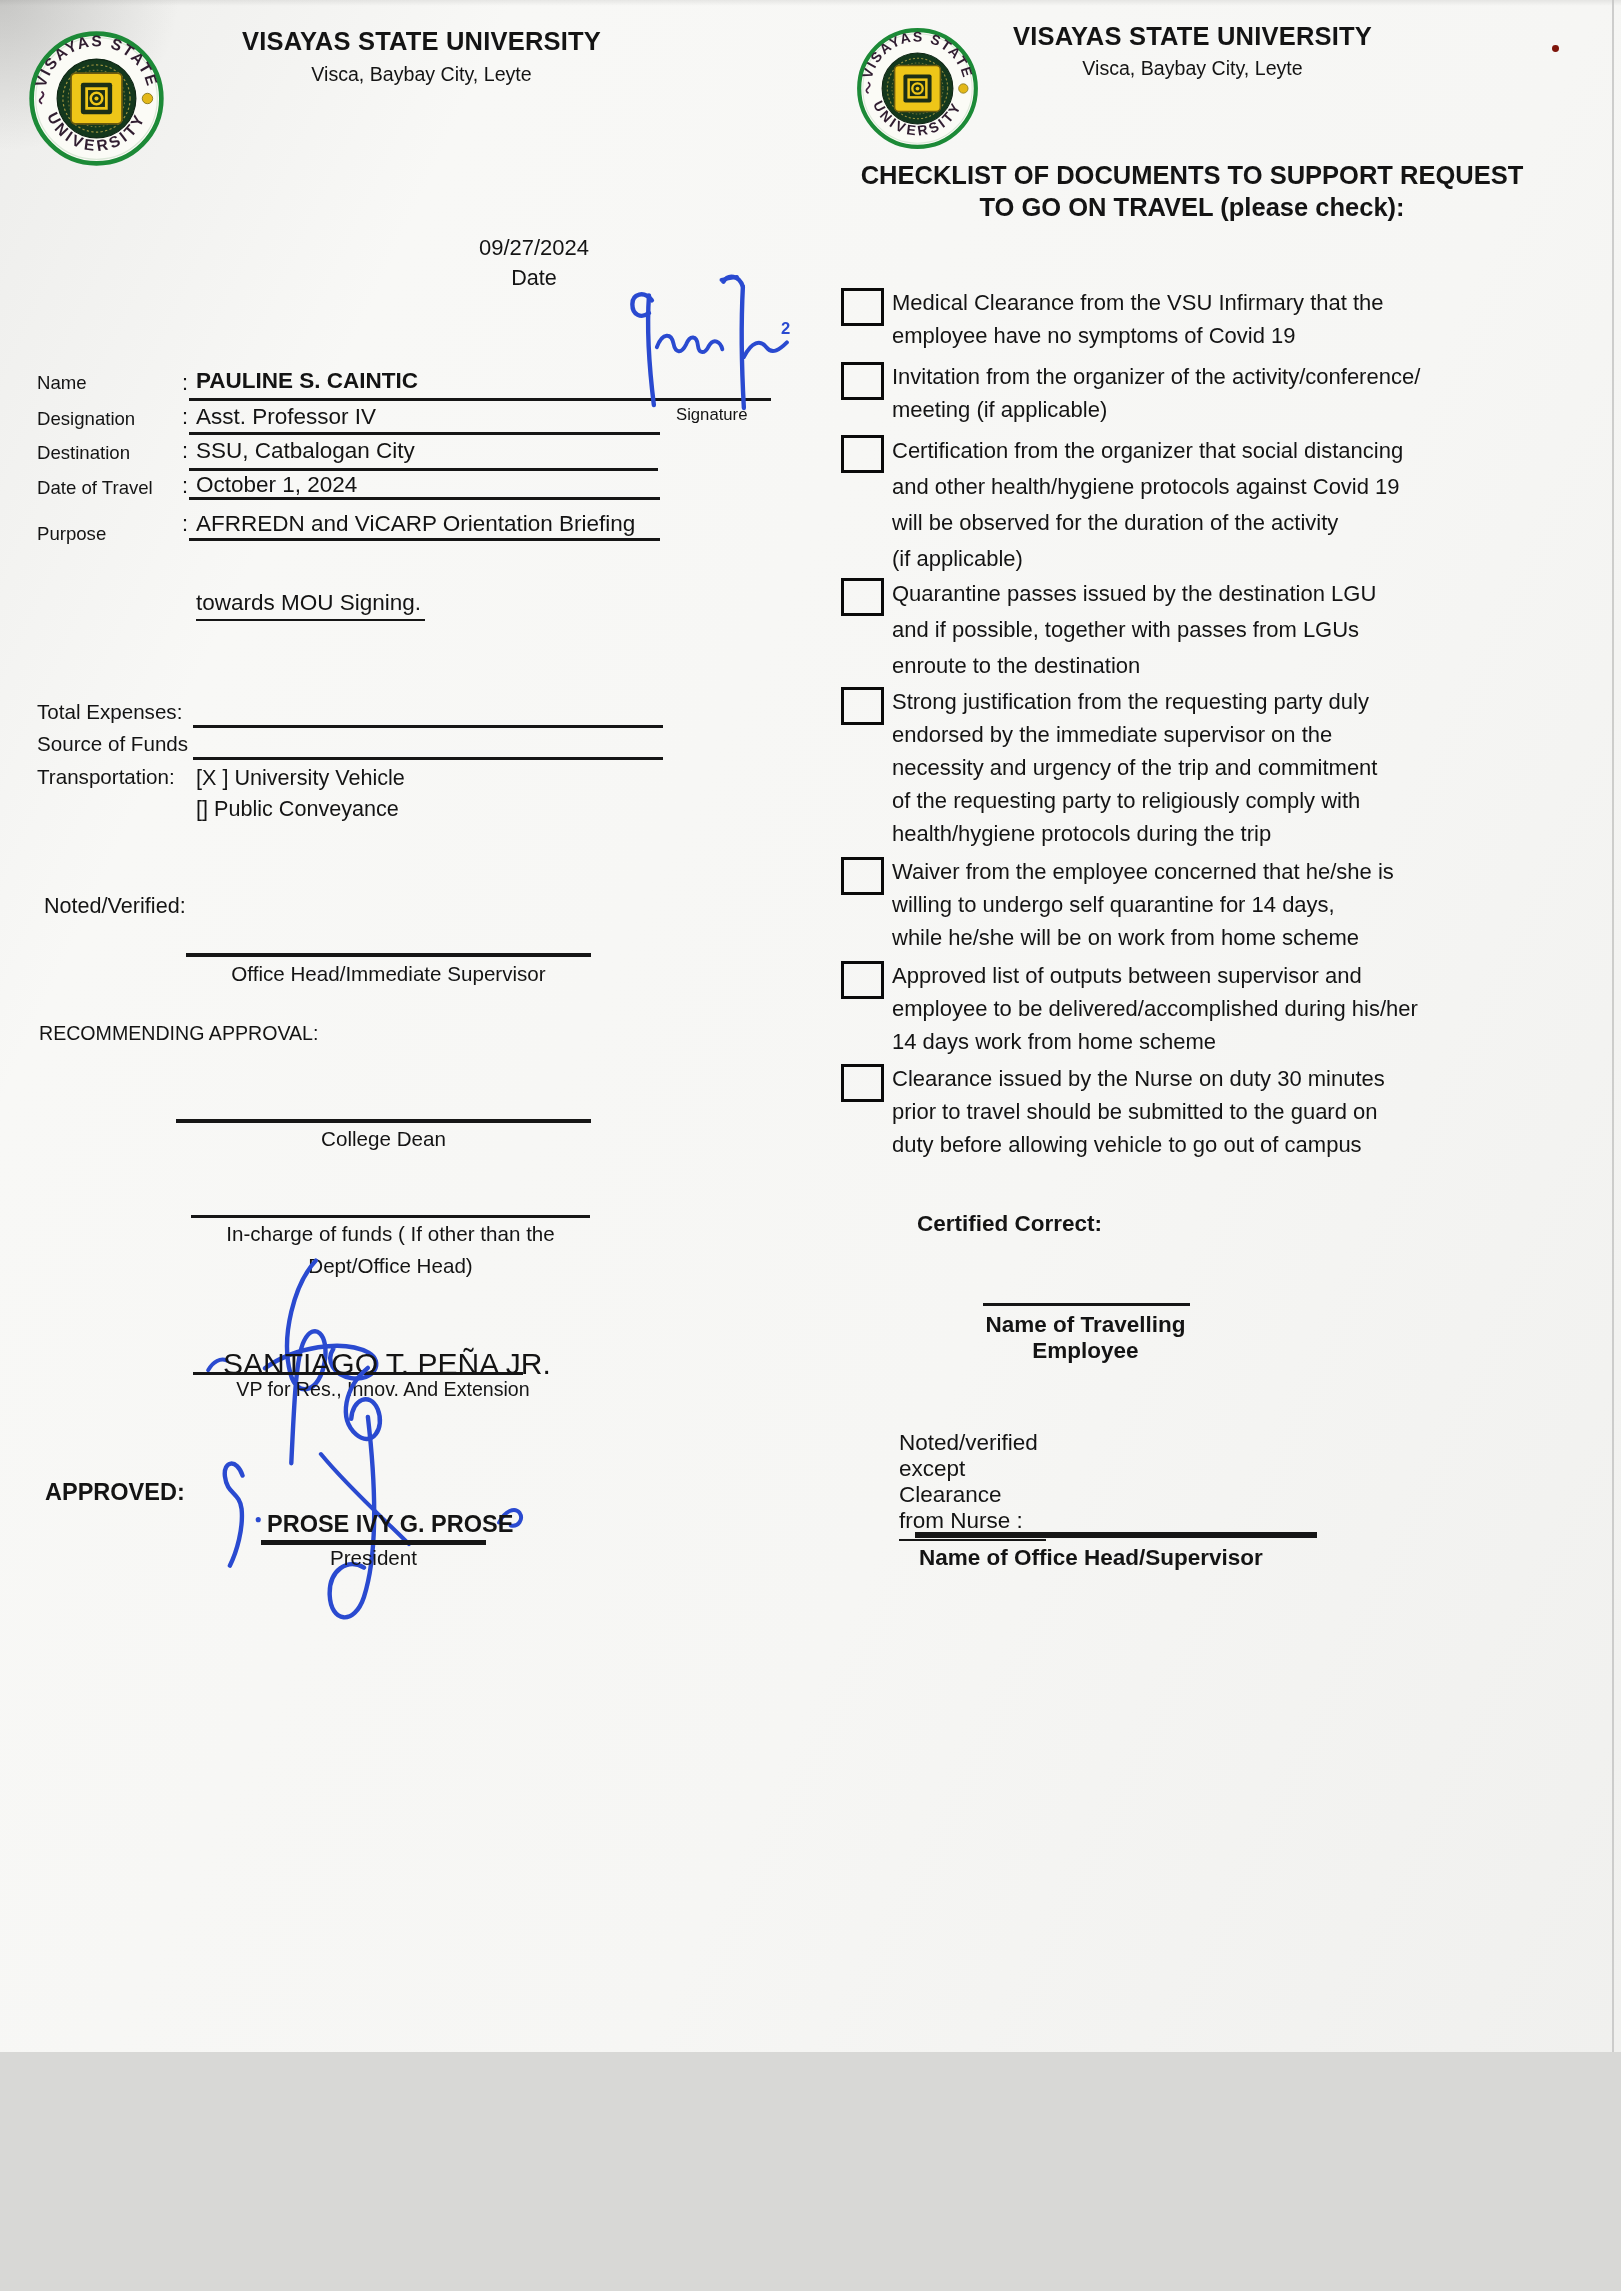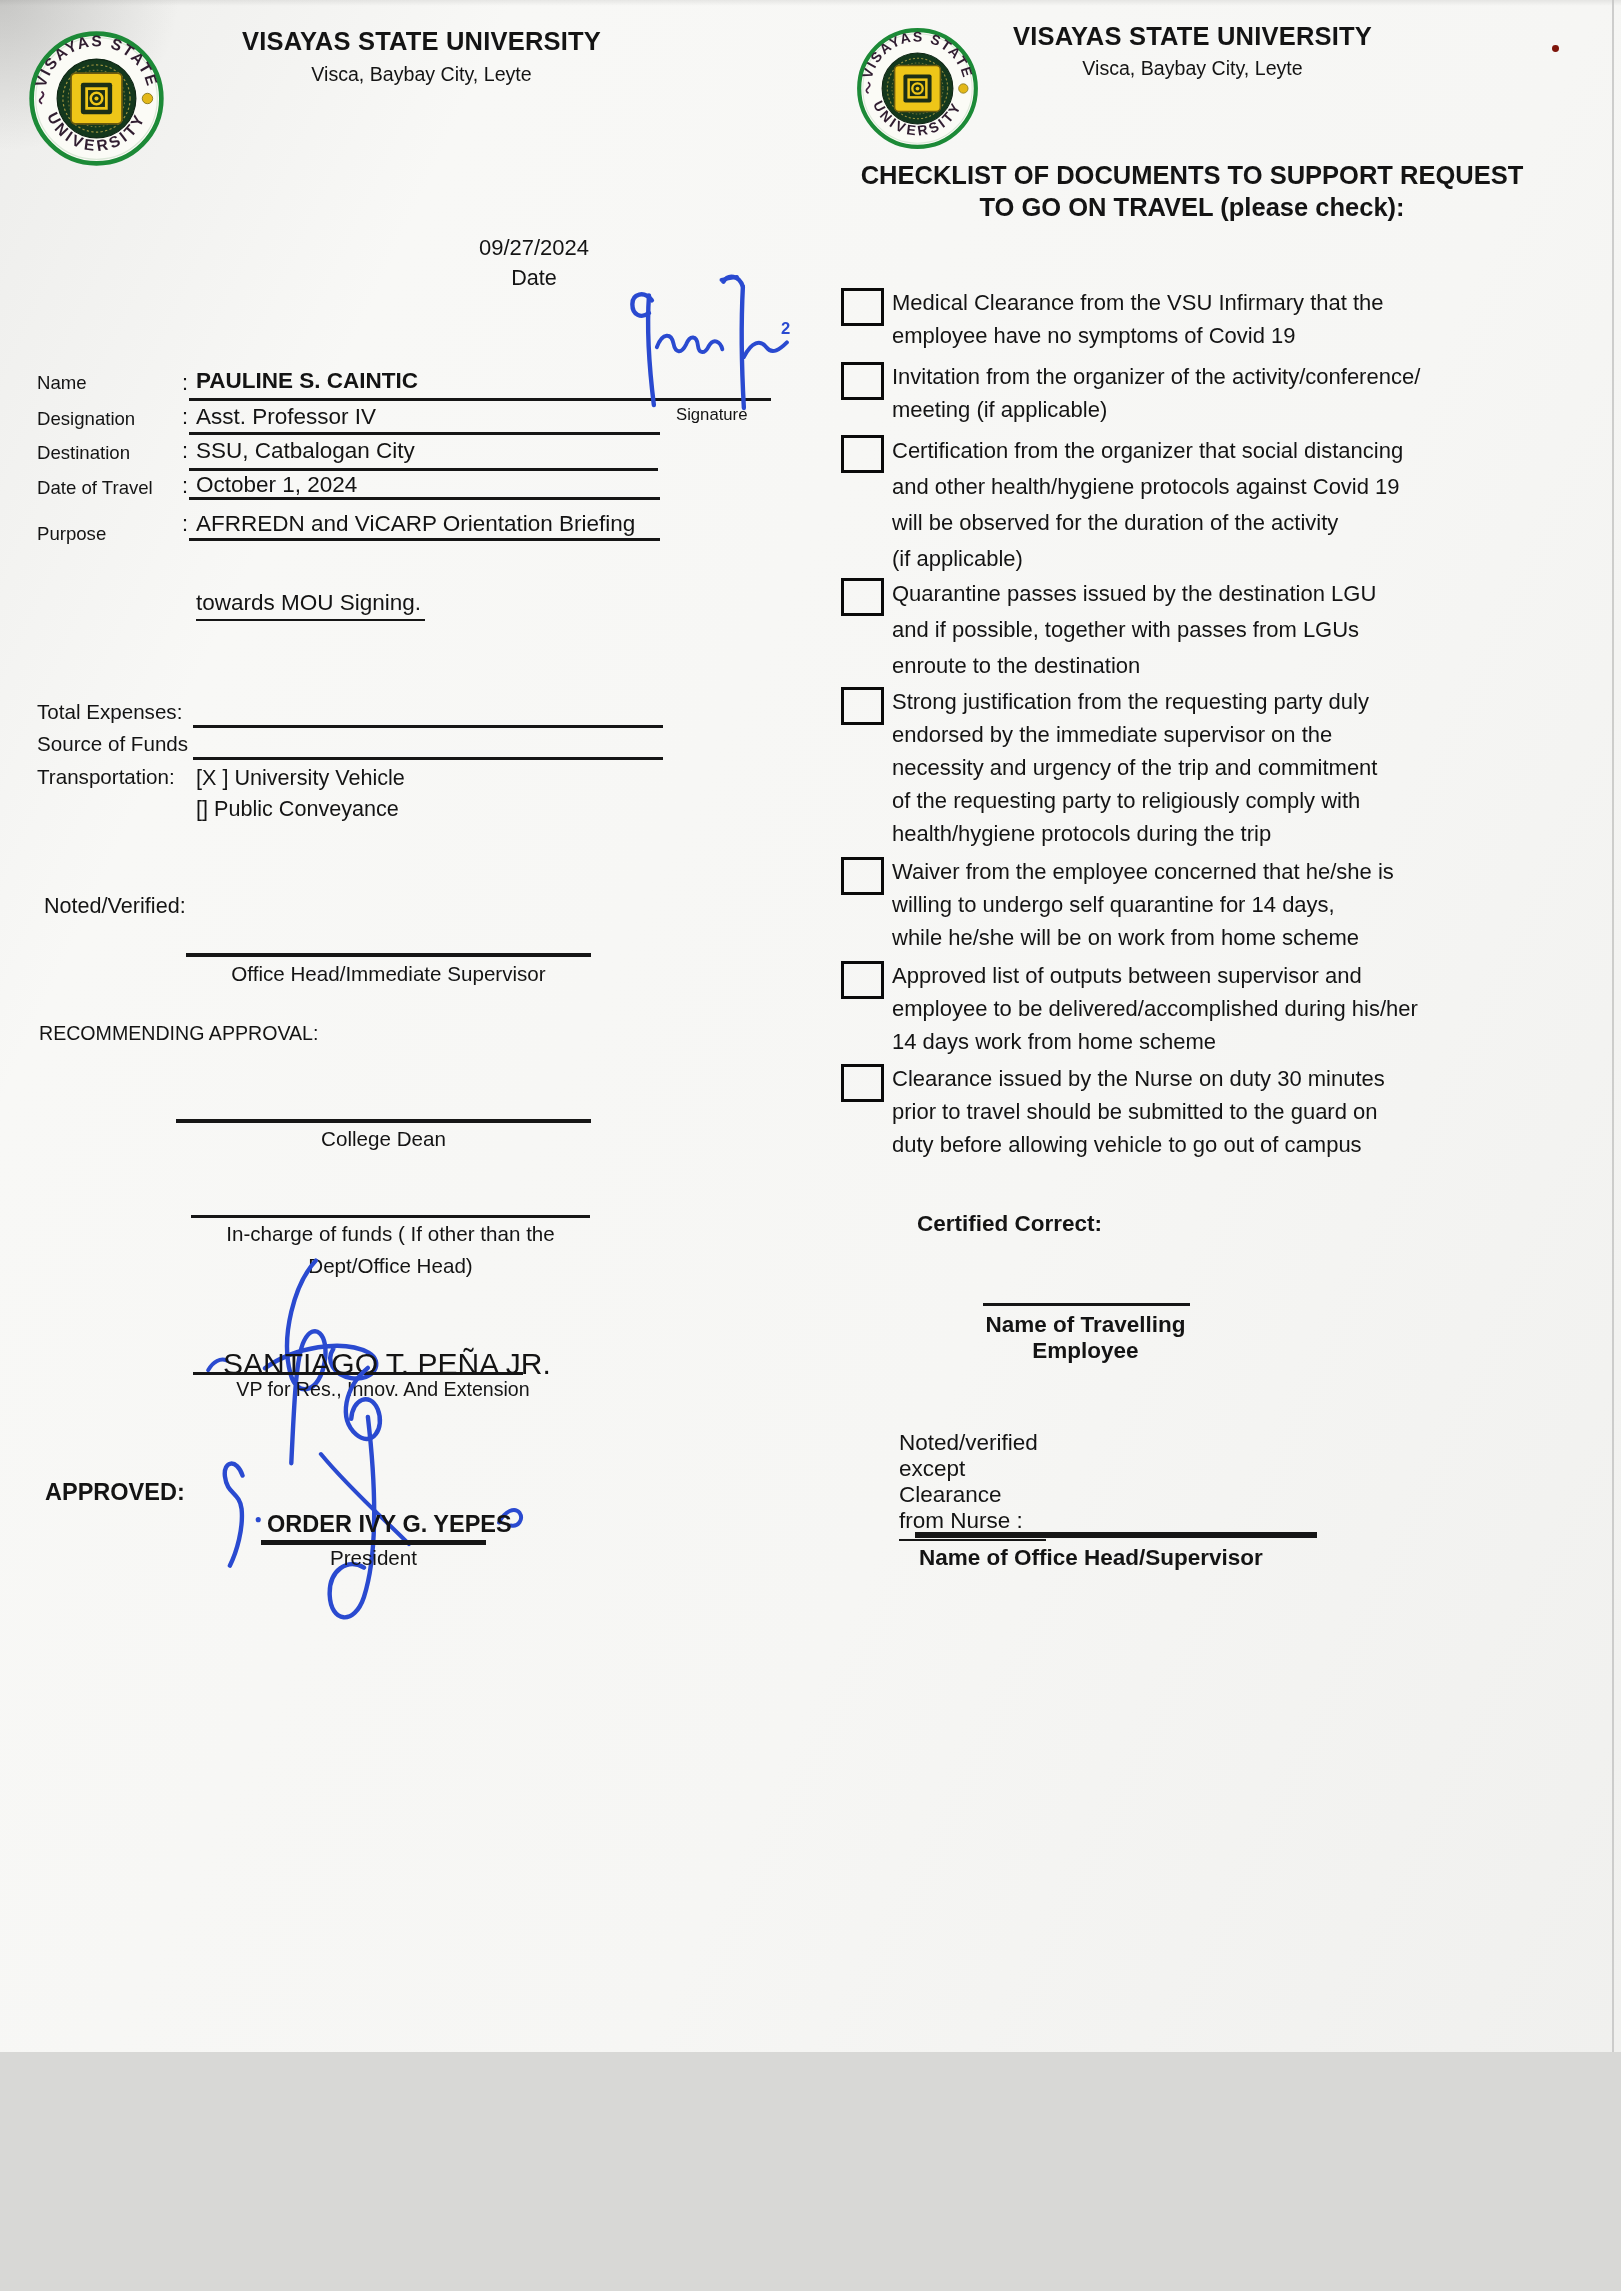--- a/index.html
+++ b/index.html
@@ -174,21 +174,21 @@
   <div class="abs b approved">APPROVED:</div>
 
   <svg class="abs" style="left:176px;top:1360px;" width="372" height="286" viewBox="0 0 380 292">
     <path class="ink" stroke-width="4.5" d="M68,118 C62,100 48,103 50,119 C52,137 65,135 67,152 C69,172 62,196 55,210"></path>
     <circle cx="84" cy="163" r="2.6" fill="#2a4ad0"></circle>
     <path class="ink" stroke-width="4.5" d="M196,8 C172,28 166,60 184,76 C200,90 214,70 206,50 C198,32 180,40 179,60"></path>
     <path class="ink" stroke-width="4.5" d="M196,58 C203,118 208,192 192,242 C182,272 158,268 157,240 C156,214 176,202 192,212"></path>
     <path class="ink" stroke-width="4.2" d="M148,96 C176,130 212,162 238,188"></path>
     <path class="ink" stroke-width="4" d="M330,166 C336,154 346,150 351,156 C355,162 350,171 342,169"></path>
   </svg>
-  <span class="abs b pres-name">ORDER IVY G. YEPES</span>
+  <span class="abs b pres-name">PROSE IVY G. PROSE</span>
   <div class="rule" style="left:261px;top:1540px;width:225px;height:4.9px;"></div>
   <div class="abs pres-title">President</div>
 
   <svg class="abs" style="left:855px;top:25.5px;" width="125" height="125" viewBox="0 0 128 128">
       <use href="#vsu-seal"></use>
     </svg>
 
   <div class="abs c b org-head-r">VISAYAS STATE UNIVERSITY</div>
   <div class="abs c org-addr-r">Visca, Baybay City, Leyte</div>
   <div class="abs red-dot"></div>

